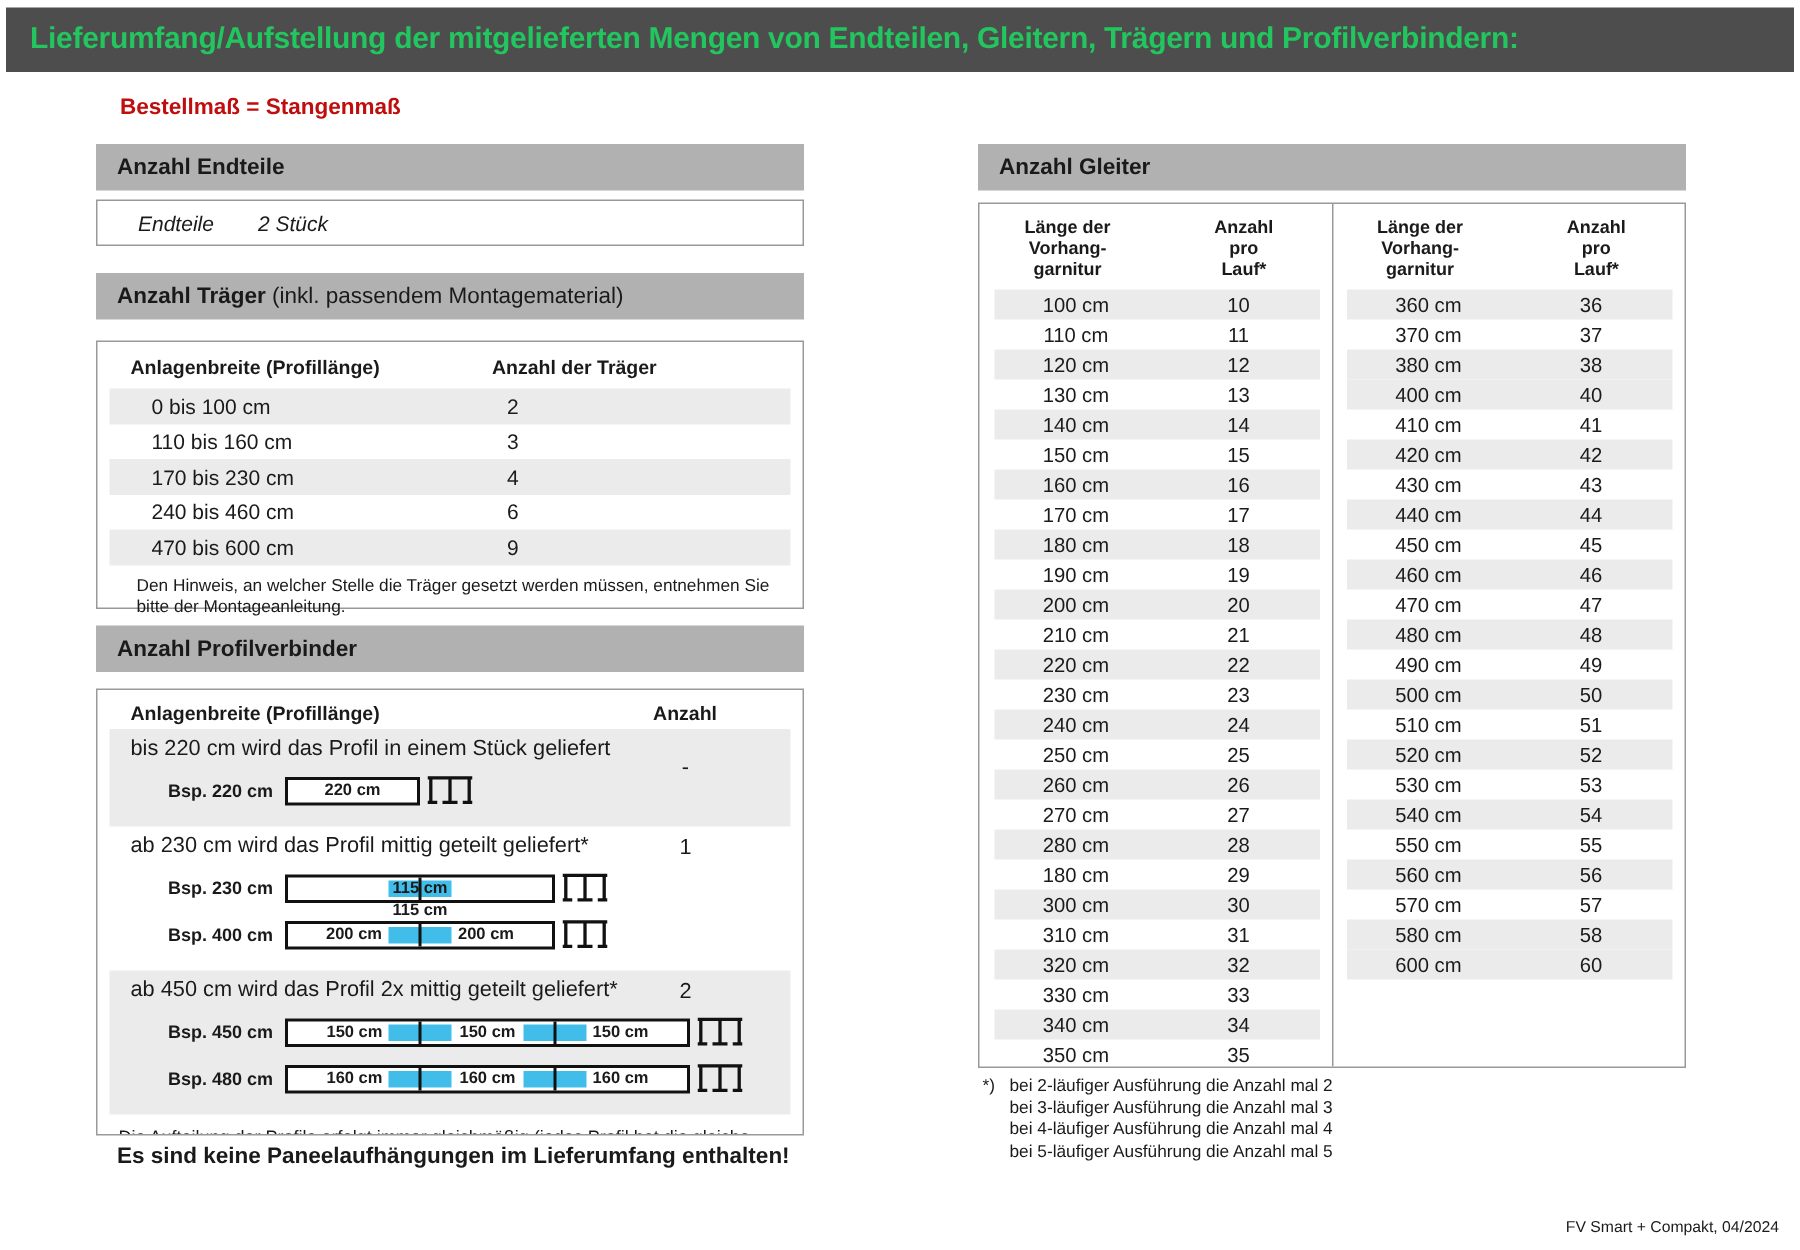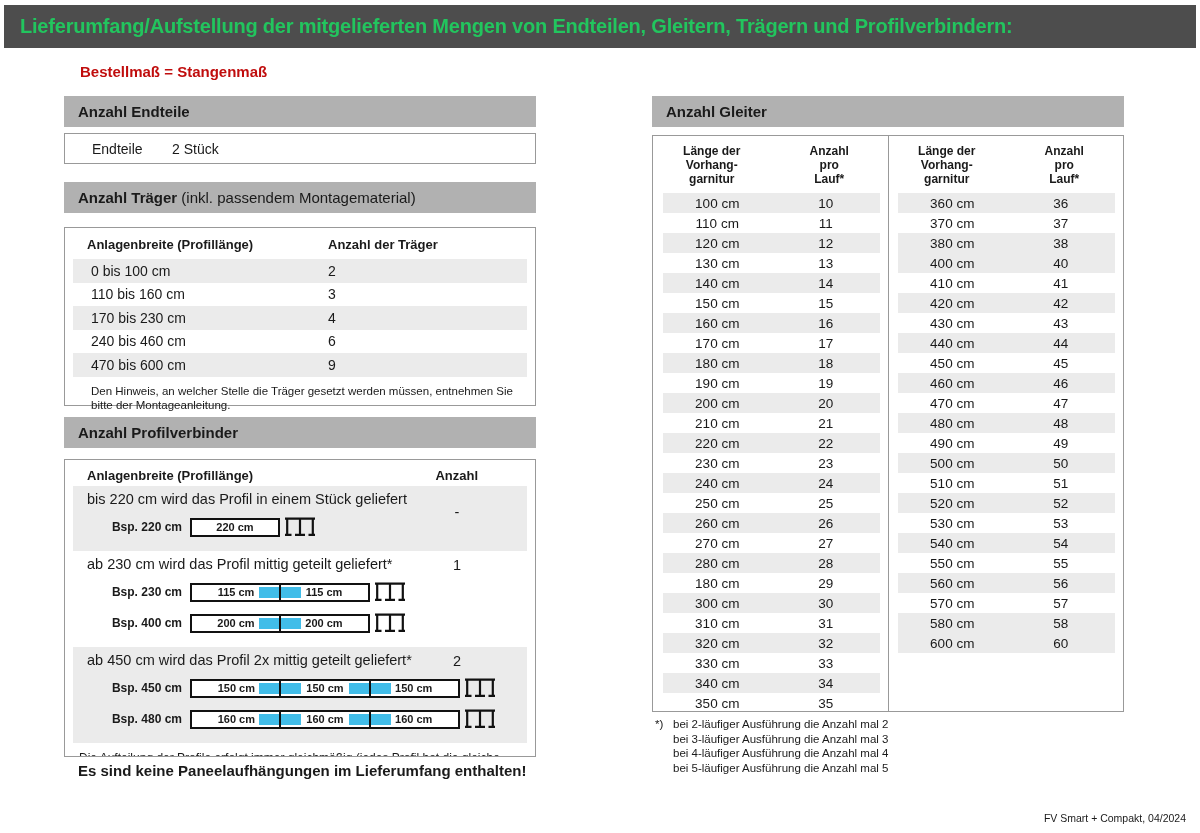--- a/index.html
+++ b/index.html
@@ -14,31 +14,31 @@
 
   .col{position:absolute;top:96px;width:472px;}
   #col-left{left:64px;border-radius:12px;}
   #col-right{left:652px;}
 
   .sec-bar{height:31px;background:var(--bargray,#b1b1b1);line-height:31px;
     padding-left:14px;font-size:15px;font-weight:bold;box-sizing:border-box;}
   .sec-bar .norm{font-weight:normal;}
 
   
-  #endteile-box{margin-top:6px;height:31px;border:1px solid #999;display:flex;align-items:center;font-size:14px;background:#fff;box-sizing:border-box;}
+  #endteile-box{margin-top:6px;height:31px;border:1px solid #999;display:flex;align-items:center;font-size:14px;background:#fff;box-sizing:border-box;font-style:italic;}
   #endteile-box .lbl{margin-left:27px;width:80px;}
 
   
   #traeger-bar{margin-top:18px;}
   #traeger-box{margin-top:14px;height:179px;border:1px solid #999;box-sizing:border-box;background:#fff;}
   .t-head{display:flex;padding:9px 0 7px 0;font-size:13px;font-weight:bold;}
   .t-head .c1{margin-left:22px;width:241px;}
   .t-row{height:23.5px;margin:0 8px;display:flex;align-items:center;font-size:14px;}
   .t-row.odd{background:var(--stripe,#ebebeb);}
-  .t-row .t-c1{padding-left:18px;width:237px;box-sizing:content-box;}
+  .t-row .t-c1{padding-left:28px;width:237px;box-sizing:content-box;}
   .t-note{margin:7px 10px 0 26px;font-size:11.5px;line-height:14px;}
 
   
   #profil-bar{margin-top:11px;}
   #profil-box{margin-top:11px;height:298px;border:1px solid #999;box-sizing:border-box;background:#fff;overflow:hidden;}
   .pv-head{display:flex;justify-content:space-between;padding:8px 57px 3px 22px;font-size:13px;font-weight:bold;}
   .pv-sections{margin:0 8px;}
   .pv-section{position:relative;padding:5px 0 8px 0;}
   .pv-section.gray{background:var(--stripe,#ebebeb);}
   .pv-heading{margin-left:14px;font-size:14.5px;}
@@ -137,21 +137,21 @@
               <svg class="pv-icon" width="30" height="22" viewBox="0 0 30 22" fill="none" stroke="#111" stroke-width="2.2">
     <path d="M0 2.6h30 M2.2 2v17 M0 18.9h6.5 M15 2v17 M10 18.9h10 M27.8 2v17 M23.5 18.9h6.5"></path>
   </svg>
             </div>
           </div>
           <div class="pv-section">
             <div class="pv-heading">ab 230 cm wird das Profil mittig geteilt geliefert*</div>
             <div class="pv-anzahl">1</div>
             <div class="pv-ex">
               <span class="pv-bsp">Bsp. 230 cm</span>
-              <div class="pv-bar" style="width: 180px;">
+              <div class="pv-bar" style="width: 180px; flex-direction: column;">
                 <span class="pv-seg">115 cm</span>
                 <span class="pv-seg">115 cm</span>
                 <div class="pv-conn" style="left: 67px;"></div>
                 <div class="pv-sep" style="left: 87px;"></div>
               </div>
               <svg class="pv-icon" width="30" height="22" viewBox="0 0 30 22" fill="none" stroke="#111" stroke-width="2.2">
     <path d="M0 2.6h30 M2.2 2v17 M0 18.9h6.5 M15 2v17 M10 18.9h10 M27.8 2v17 M23.5 18.9h6.5"></path>
   </svg>
             </div>
             <div class="pv-ex">

